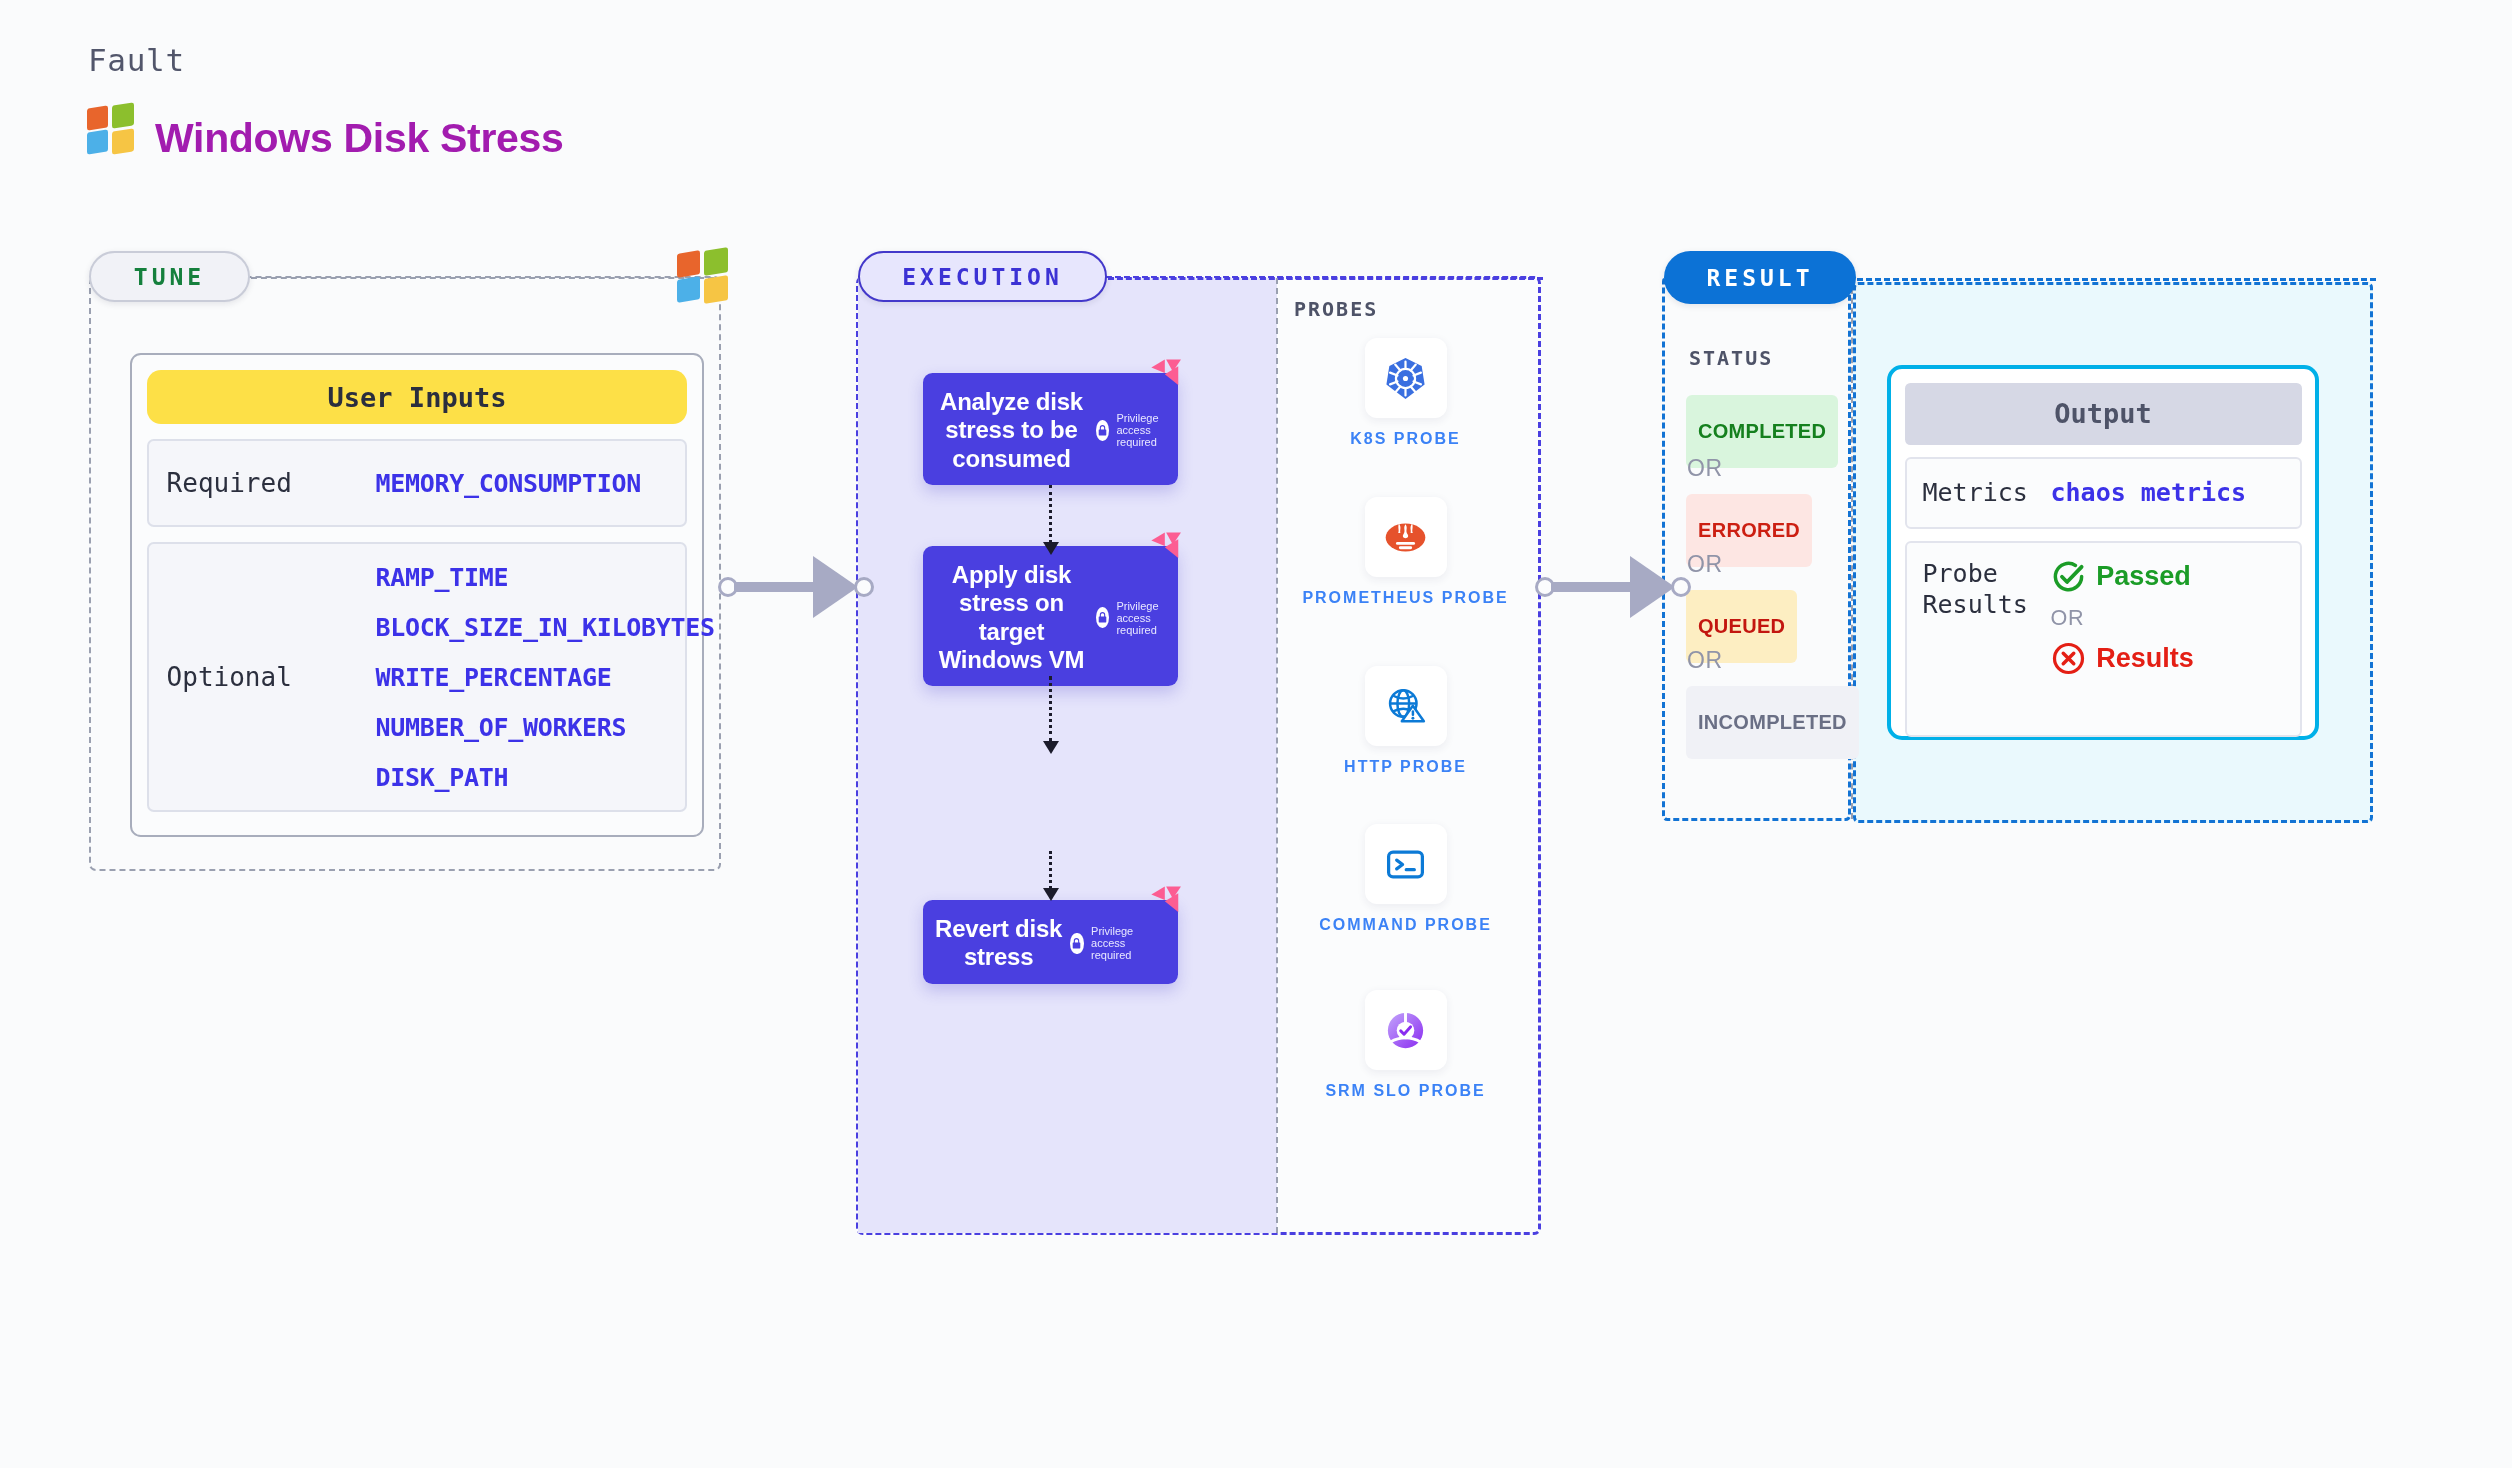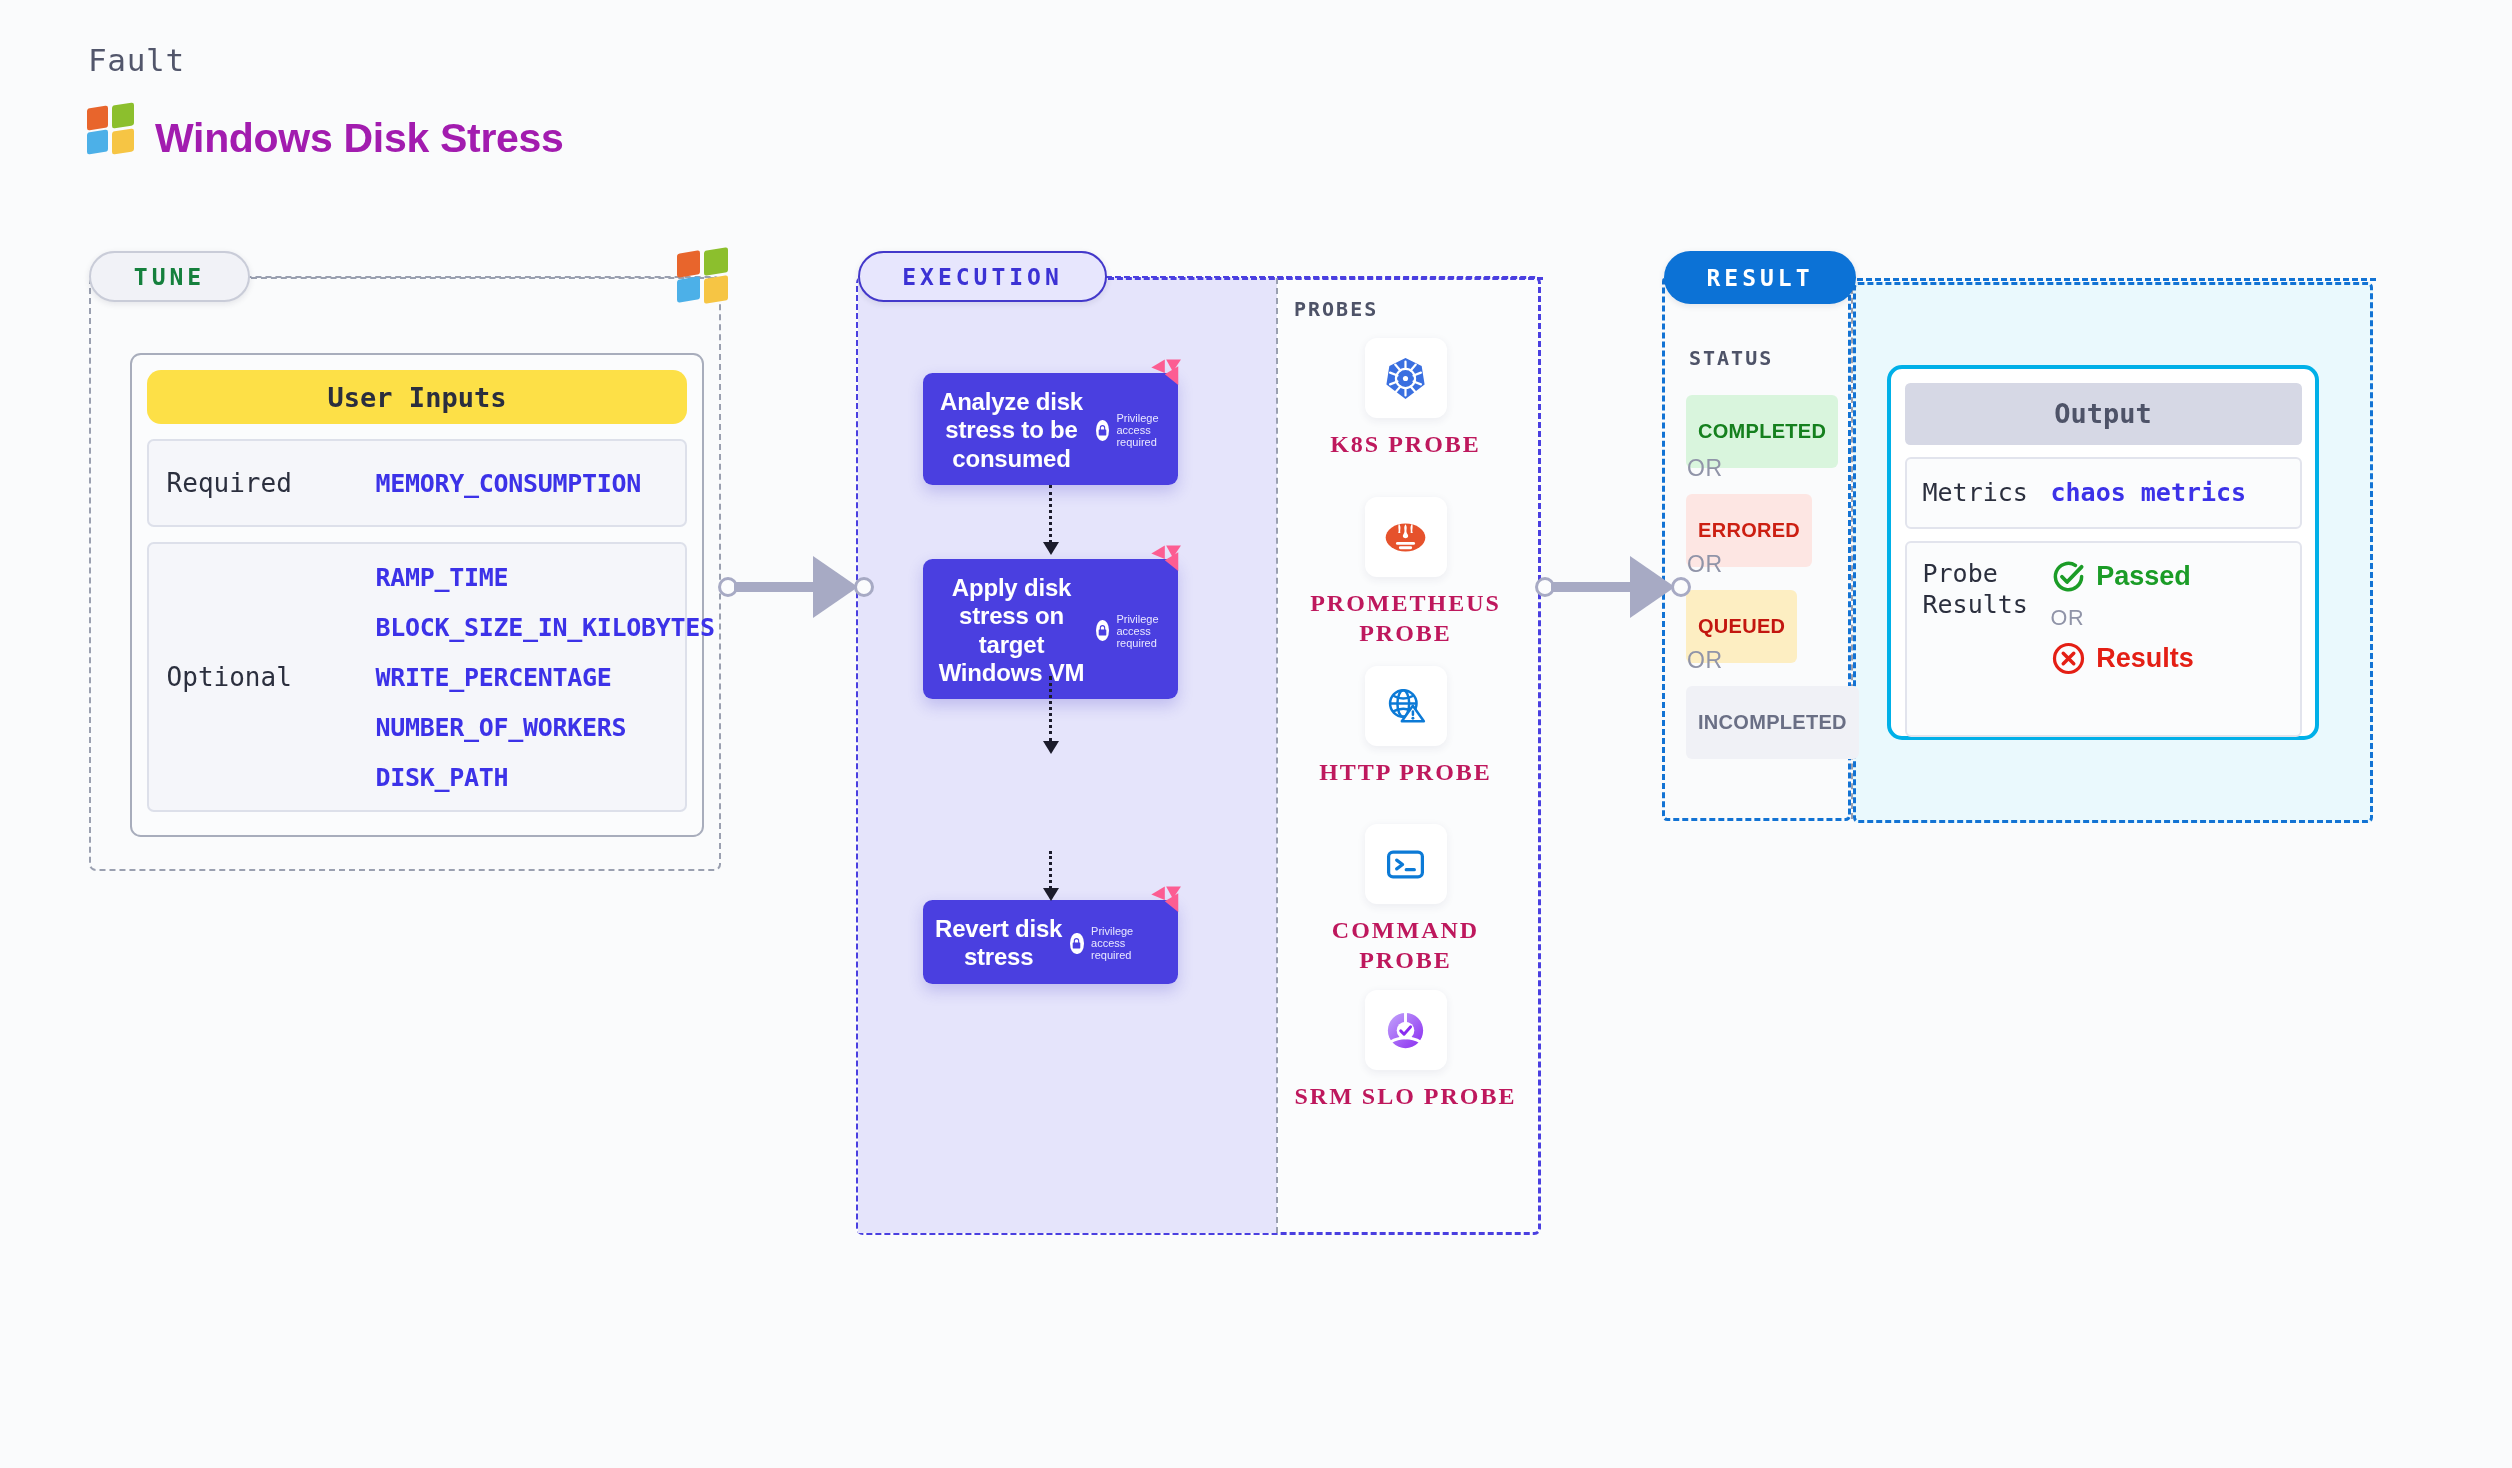--- a/index.html
+++ b/index.html
@@ -139,21 +139,21 @@
   .step-priv { display: flex; align-items: center; gap: 7.4px; }
   .lock-ic {
     width: 21.6px; height: 21.6px; border-radius: 50%; background: #ffffff;
     display: flex; align-items: center; justify-content: center;
   }
   .lock-ic svg { width: 13px; height: 13px; display: block; }
   .step-priv span { color: #e9e8ff; font-size: 11px; }
   .step-flag { position: absolute; right: -10.8px; top: -15px; width: 39px; height: 30px; }
 
   .step-1 { left: 923px; top: 373px; }
-  .step-2 { left: 923px; top: 559px; }
+  .step-2 { left: 923px; top: 546px; }
   .step-4 { left: 923px; top: 900px; }
 
   .dotline { position: absolute; left: 1049px; width: 0; border-left: 3.4px dotted #1b1b2b; z-index: 3; }
   .dotline::after {
     content: ""; position: absolute; left: -8.8px; bottom: -12px; width: 0; height: 0;
     border-left: 8.8px solid transparent; border-right: 8.8px solid transparent; border-top: 13.5px solid #1b1b2b;
   }
   .dl-1 { top: 485px; height: 58px; }
   .dl-2 { top: 676px; height: 66px; }
   .dl-3 { top: 851px; height: 38px; }
@@ -175,22 +175,22 @@
     color: #4e5368; letter-spacing: 2px;
   }
   .probe { position: absolute; width: 223px; text-align: center; }
   .probe-icon {
     width: 82px; height: 80px; margin: 0 auto; background: #ffffff;
     border-radius: 12px; box-shadow: 0 2.7px 8px rgba(40,40,80,0.07);
     display: flex; align-items: center; justify-content: center;
   }
   .probe-icon svg { display: block; }
   .probe-label {
-    margin-top: 10.8px; font-family: Liberation Serif, serif;
-    font-size: 24px; font-weight: 700; color: #be185d; letter-spacing: 2px; line-height: 1.25;
+    margin-top: 10.8px; font-family: Liberation Sans, sans-serif;
+    font-size: 16px; font-weight: 700; color: #3b82f6; letter-spacing: 2px; line-height: 1.25;
   }
   .probe-1 { left: 1294px; top: 338px; }
   .probe-2 { left: 1294px; top: 497px; }
   .probe-3 { left: 1294px; top: 666px; }
   .probe-4 { left: 1294px; top: 824px; }
   .probe-5 { left: 1294px; top: 990px; }
 
   
   .status-title {
     position: absolute; left: 1689px; top: 346px;

